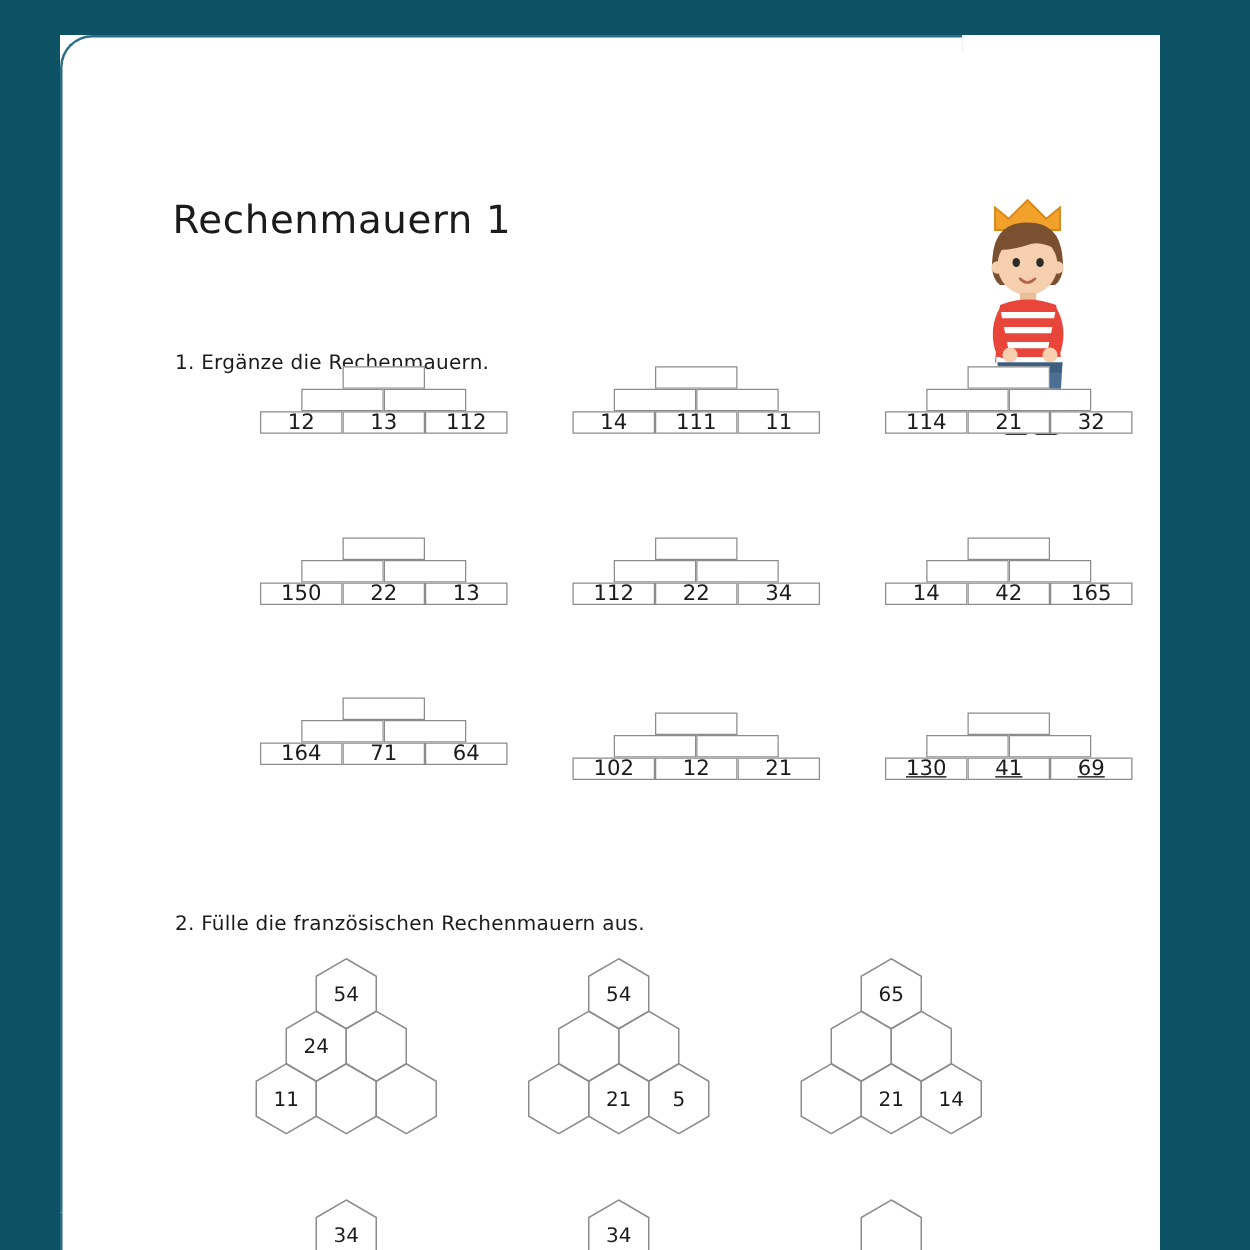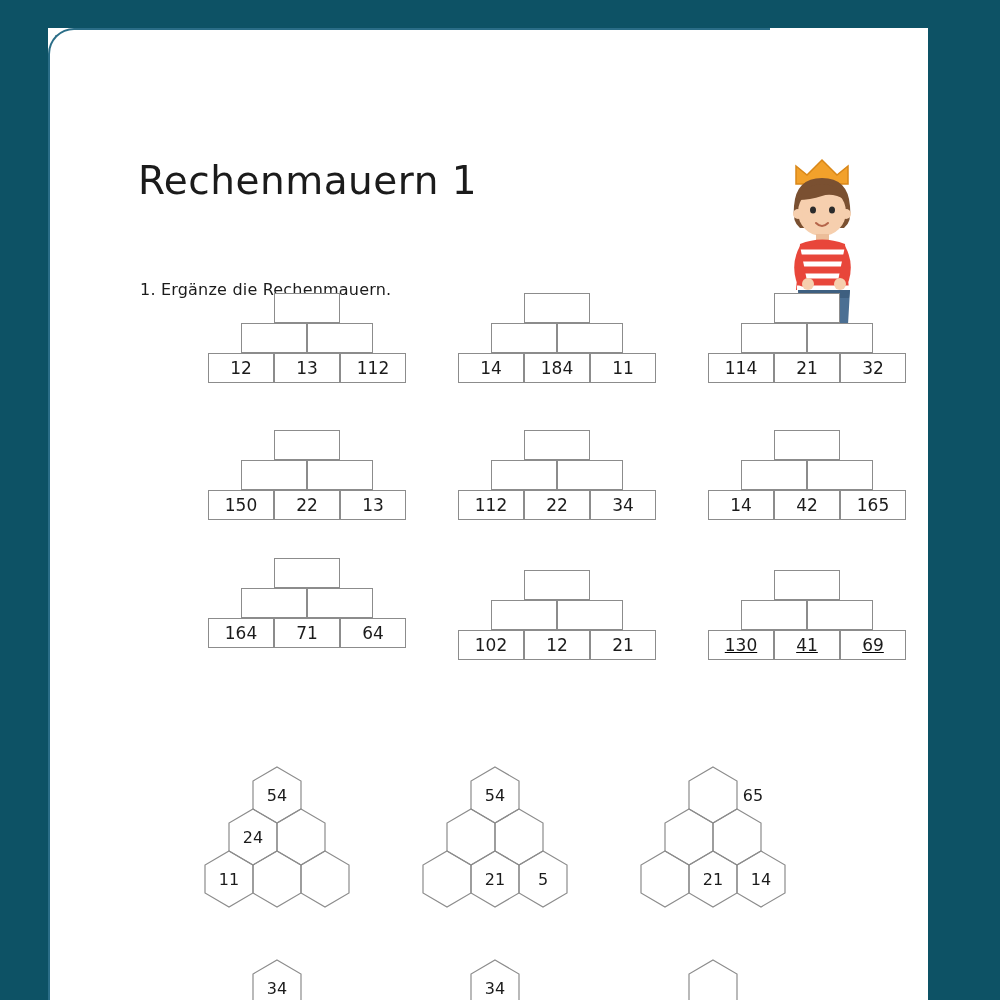--- a/index.html
+++ b/index.html
@@ -83,21 +83,21 @@
     width: 110px;
     height: 220px;
   }
 
   
   .title {
     position: absolute;
     left: 90px;
     top: 130px;
     font-family: "DejaVu Sans", sans-serif;
-    font-size: 39px;
+    font-size: 31px;
     color: #1b1b1b;
     letter-spacing: 0.5px;
   }
 
   .task {
     position: absolute;
     font-size: 16px;
     color: #1b1b1b;
     letter-spacing: 0.2px;
     margin-top: 28px;
@@ -108,21 +108,21 @@
   
   .pyramid {
     position: absolute;
   }
   .brick-row {
     display: flex;
   }
   .brick {
     border: 1px solid #8c8c8c;
     box-sizing: border-box;
-    height: 30px;
+    height: 18px;
     display: flex;
     align-items: center;
     justify-content: center;
     font-size: 17px;
     color: #1b1b1b;
     background: #fff;
   }
   .row-top { margin-left: 66px; }
   .row-mid { margin-left: 33px; }
   .brick.w66 { width: 66px; }
@@ -210,21 +210,21 @@
   <div class="pyramid" style="left:410px; top:265px;">
     <div class="brick-row">
       <div class="brick w66 row-top"></div>
     </div>
     <div class="brick-row">
       <div class="brick w66 row-mid"></div>
       <div class="brick w66"></div>
     </div>
     <div class="brick-row">
       <div class="brick w66">14</div>
-      <div class="brick w66">184</div>
+      <div class="brick w66">111</div>
       <div class="brick w66">11</div>
     </div>
   </div>
 
   <div class="pyramid" style="left:660px; top:265px;">
     <div class="brick-row">
       <div class="brick w66 row-top"></div>
     </div>
     <div class="brick-row">
       <div class="brick w66 row-mid"></div>
@@ -320,20 +320,21 @@
       <div class="brick w66 row-mid"></div>
       <div class="brick w66"></div>
     </div>
     <div class="brick-row">
       <div class="brick w66">130</div>
       <div class="brick w66">41</div>
       <div class="brick w66">69</div>
     </div>
   </div>
 
+  <div class="task" id="task2">2. Fülle die französischen Rechenmauern aus.</div>
 
   <div class="hexgroup" style="left:112px; top:705px;">
     <svg width="230" height="190" viewBox="0 0 230 190">
       <g fill="none" stroke="#8c8c8c" stroke-width="1.2">
         <polygon points="117,34 141,48 141,76 117,90 93,76 93,48"></polygon>
         <polygon points="93,76 117,90 117,118 93,132 69,118 69,90"></polygon>
         <polygon points="141,76 165,90 165,118 141,132 117,118 117,90"></polygon>
         <polygon points="69,118 93,132 93,160 69,174 45,160 45,132"></polygon>
         <polygon points="117,118 141,132 141,160 117,174 93,160 93,132"></polygon>
         <polygon points="165,118 189,132 189,160 165,174 141,160 141,132"></polygon>
@@ -370,21 +371,21 @@
     <svg width="230" height="190" viewBox="0 0 230 190">
       <g fill="none" stroke="#8c8c8c" stroke-width="1.2">
         <polygon points="117,34 141,48 141,76 117,90 93,76 93,48"></polygon>
         <polygon points="93,76 117,90 117,118 93,132 69,118 69,90"></polygon>
         <polygon points="141,76 165,90 165,118 141,132 117,118 117,90"></polygon>
         <polygon points="69,118 93,132 93,160 69,174 45,160 45,132"></polygon>
         <polygon points="117,118 141,132 141,160 117,174 93,160 93,132"></polygon>
         <polygon points="165,118 189,132 189,160 165,174 141,160 141,132"></polygon>
       </g>
     </svg>
-    <div class="hex-label" style="left:117px; top:62px;margin-left:40px;">65</div>
+    <div class="hex-label" style="left:117px; top:62px;">65</div>
     <div class="hex-label" style="left:93px; top:104px;"></div>
     <div class="hex-label" style="left:141px; top:104px;"></div>
     <div class="hex-label" style="left:69px; top:146px;"></div>
     <div class="hex-label" style="left:117px; top:146px;">21</div>
     <div class="hex-label" style="left:165px; top:146px;">14</div>
   </div>
 
   <div class="hexgroup" style="left:112px; top:898px;">
     <svg width="230" height="110" viewBox="0 0 230 110">
       <g fill="none" stroke="#8c8c8c" stroke-width="1.2">

